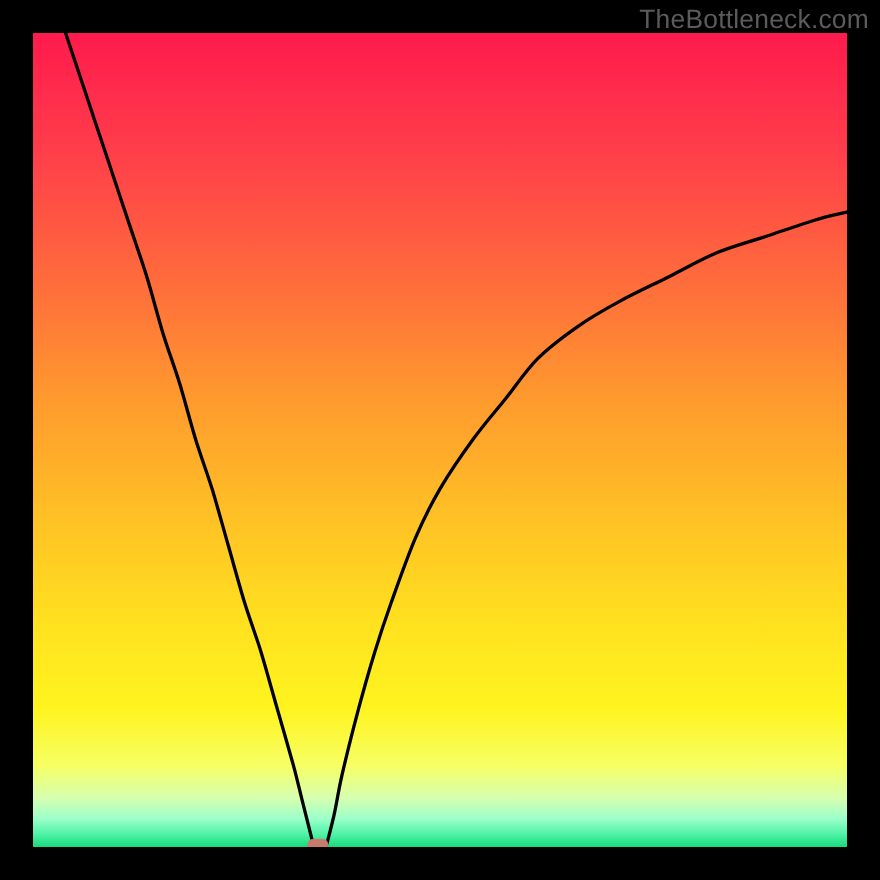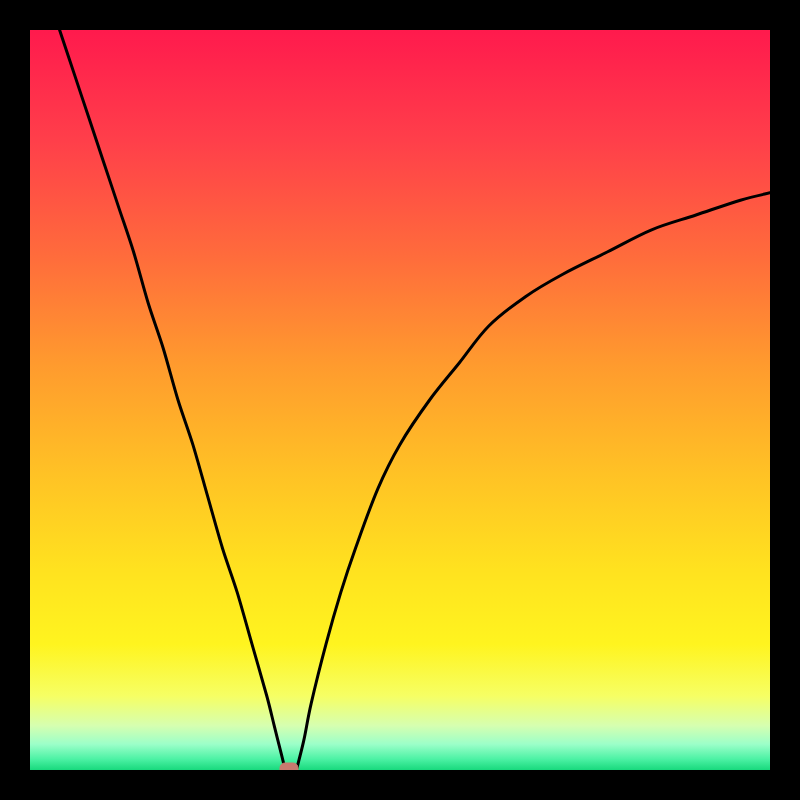--- a/index.html
+++ b/index.html
@@ -35,20 +35,21 @@
     letter-spacing: 0.2px;
     user-select: none;
   }
   svg { display: block; }
 </style>
 </head>
 <body>
 
 <div class="frame">
 
+  <div class="watermark">TheBottleneck.com</div>
 
   <div class="plot-area">
     <svg id="plot-svg" width="740" height="740" viewBox="0 0 740 740">
       <defs>
         <linearGradient id="bg-grad" x1="0" y1="0" x2="0" y2="1">
             <stop offset="0%" stop-color="#ff1a4d"></stop>
             <stop offset="15%" stop-color="#ff3f4a"></stop>
             <stop offset="30%" stop-color="#ff6a3c"></stop>
             <stop offset="45%" stop-color="#ff9a2e"></stop>
             <stop offset="60%" stop-color="#ffc225"></stop>

